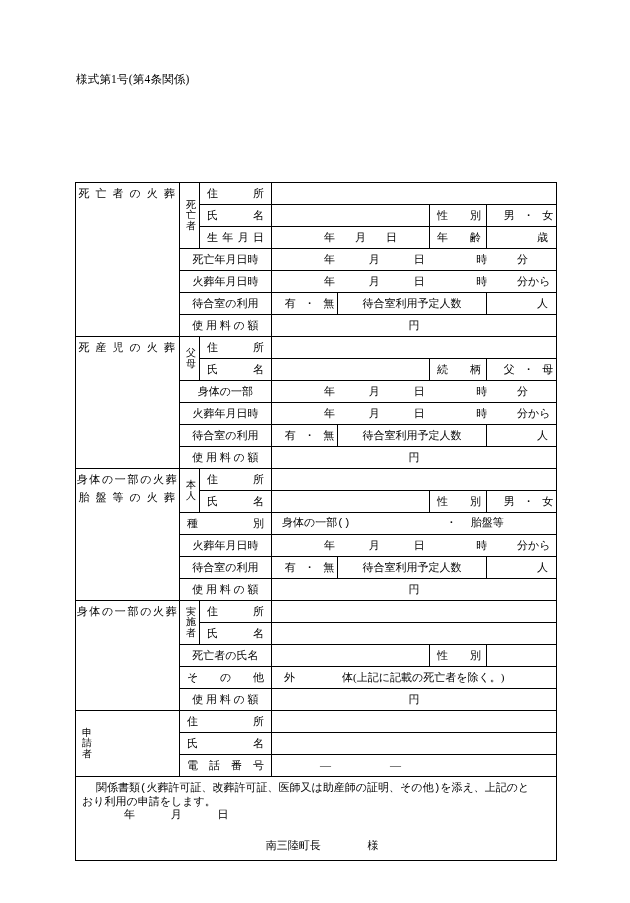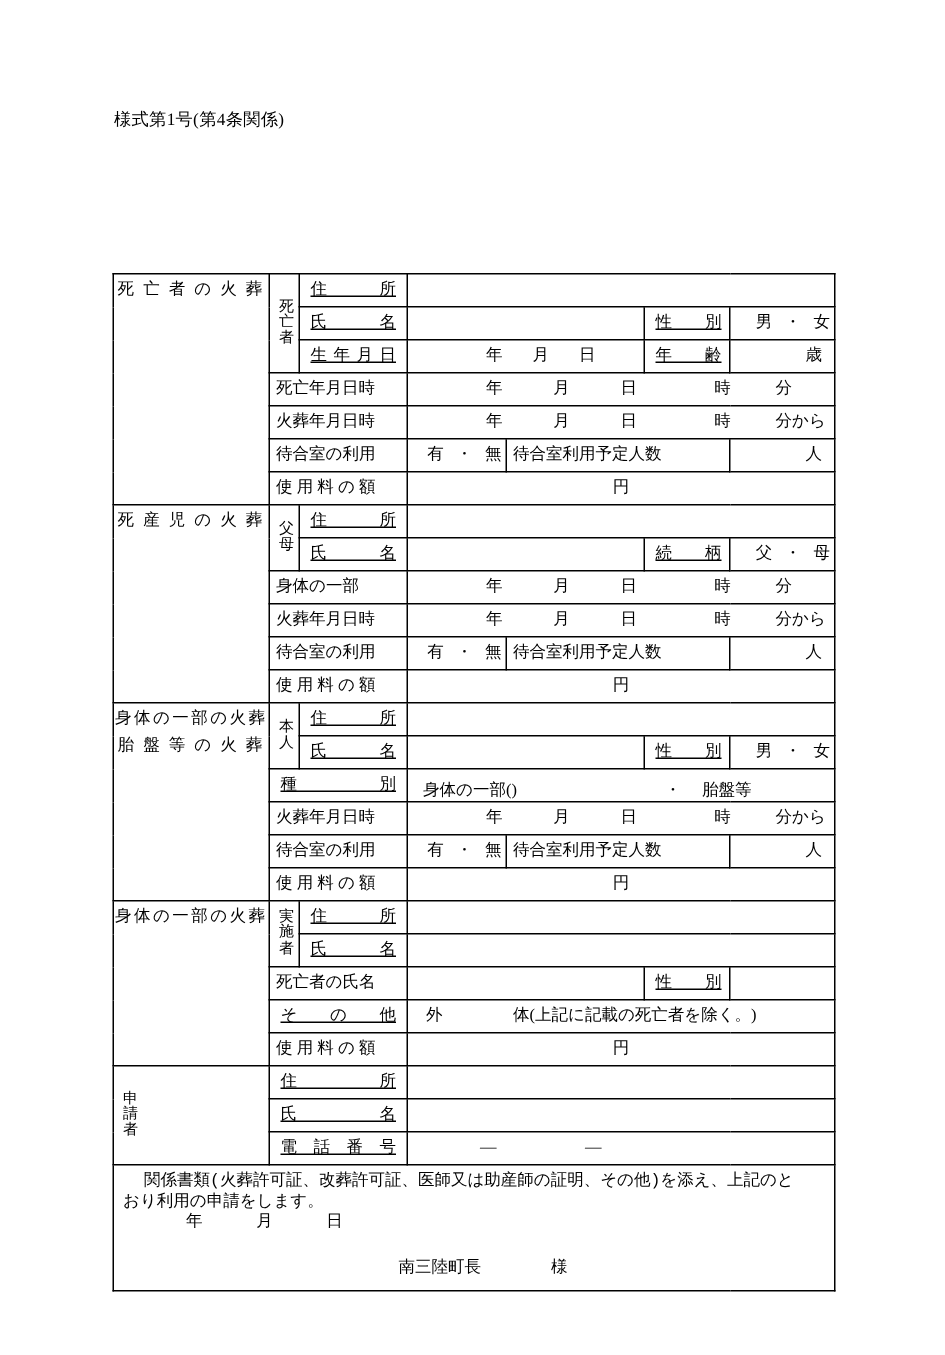--- a/index.html
+++ b/index.html
@@ -82,24 +82,23 @@
     line-height: 1.02;
     padding: 0 1px !important;
   }
   .vstack span { display: block; }
   .lab {
     text-align: justify;
     text-align-last: justify;
     padding: 0 7px !important;
     font-size: 11px;
     white-space: nowrap;
-    text-decoration: underline;
   }
   .lab-c {
-    text-align: left;
+    text-align: center;
     padding: 0 4px !important;
     font-size: 11px;
     white-space: nowrap;
   }
   .blank { }
   .rt { text-align: right; padding-right: 8px !important; }
   .date-inner {
     display: flex;
     align-items: center;
     height: 21px;
@@ -107,23 +106,24 @@
   }
   .date-inner .y { width: 46px; text-align: left; }
   .date-inner .m { width: 46px; text-align: left; }
   .date-inner .d { width: 64px; text-align: left; }
   .date-inner .h { width: 42px; text-align: left; }
   .date-inner .mi { width: 40px; text-align: left; }
   .yen { text-align: center; }
   .umu { text-align: right; letter-spacing: 0.25em; }
   .shubetsu-inner {
     display: flex;
-    align-items: flex-end;
+    align-items: center;
     height: 21px;
     padding-left: 10px;
+    font-family: Liberation Mono, monospace;
   }
   .shubetsu-inner .p1 { }
   .shubetsu-inner .paren { display: inline-block; width: 88px; }
   .shubetsu-inner .dot { padding: 0 14px; }
   .sonota-inner {
     display: flex;
     align-items: center;
     height: 21px;
     padding-left: 12px;
   }

